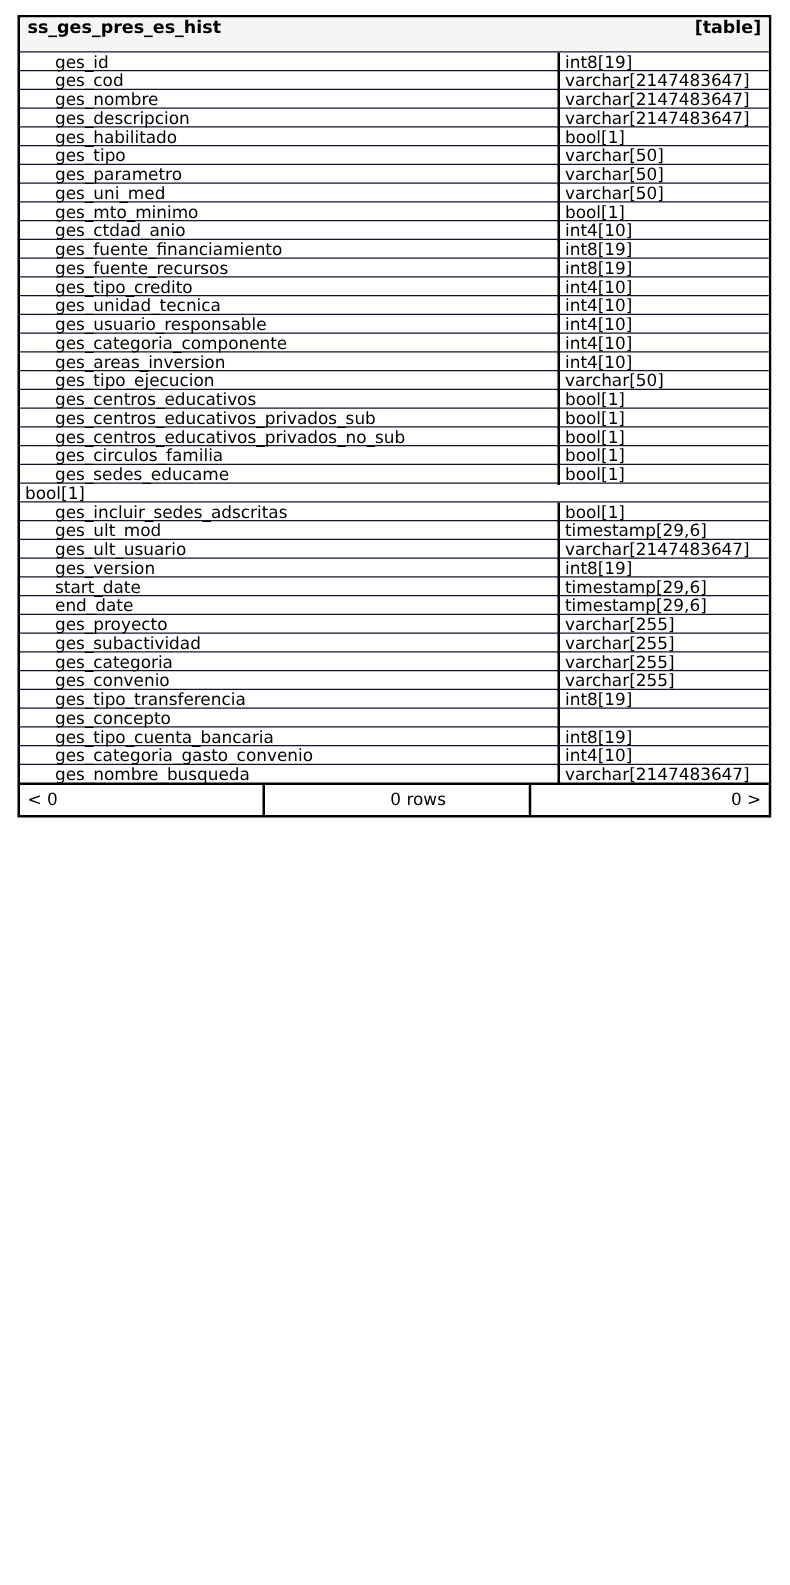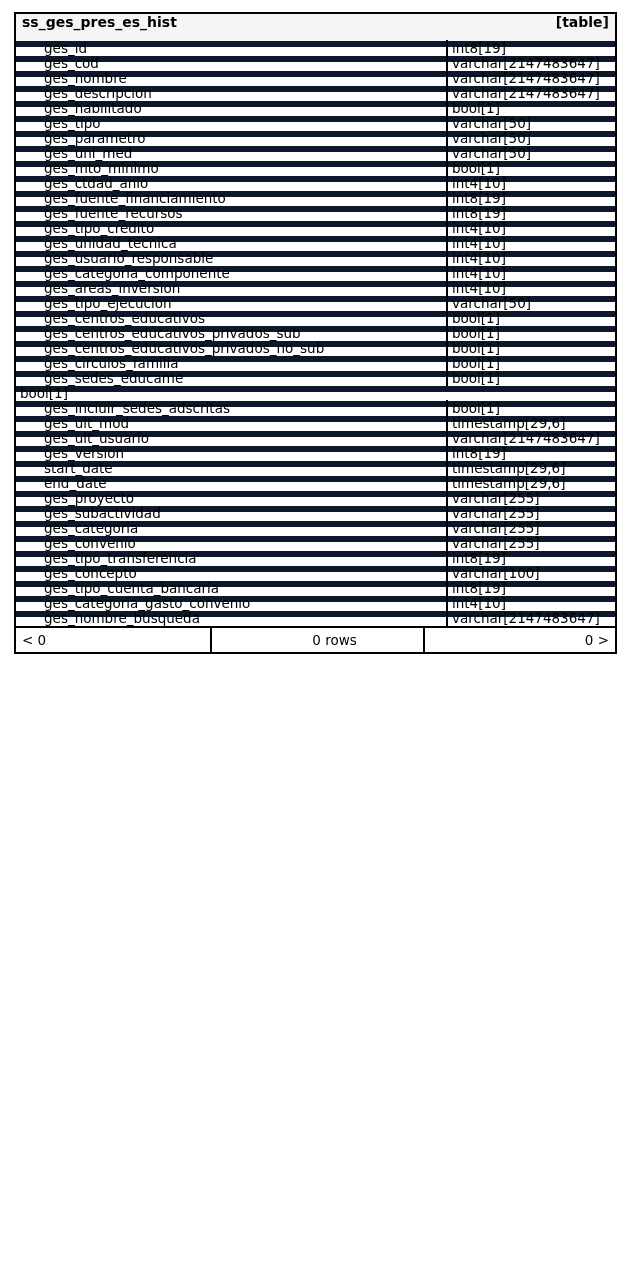--- a/index.html
+++ b/index.html
@@ -25,23 +25,23 @@
     display: flex;
     align-items: flex-start;
     justify-content: space-between;
     padding: 0 6px;
     font-size: 14px;
   }
   .table-title { font-weight: bold; }
   .table-badge { font-weight: bold; }
   .row {
     display: flex;
-    align-items: flex-end;
+    align-items: flex-start;
     height: 15px;
-    border-top: 6px solid #0f172a;
+    border-top: 1px solid #0f172a;
     background: #ffffff;
     font-size: 13.5px;
   }
   .cell {
     display: flex;
     align-items: center;
     overflow: hidden;
     white-space: nowrap;
   }
   .cell.name {
@@ -233,21 +233,20 @@
       <div class="row">
         <div class="cell name">ges_convenio</div>
         <div class="cell type">varchar[255]</div>
       </div>
       <div class="row">
         <div class="cell name">ges_tipo_transferencia</div>
         <div class="cell type">int8[19]</div>
       </div>
       <div class="row">
         <div class="cell name">ges_concepto</div>
-        <div class="cell type">varchar[100]</div>
       </div>
       <div class="row">
         <div class="cell name">ges_tipo_cuenta_bancaria</div>
         <div class="cell type">int8[19]</div>
       </div>
       <div class="row">
         <div class="cell name">ges_categoria_gasto_convenio</div>
         <div class="cell type">int4[10]</div>
       </div>
       <div class="row">

